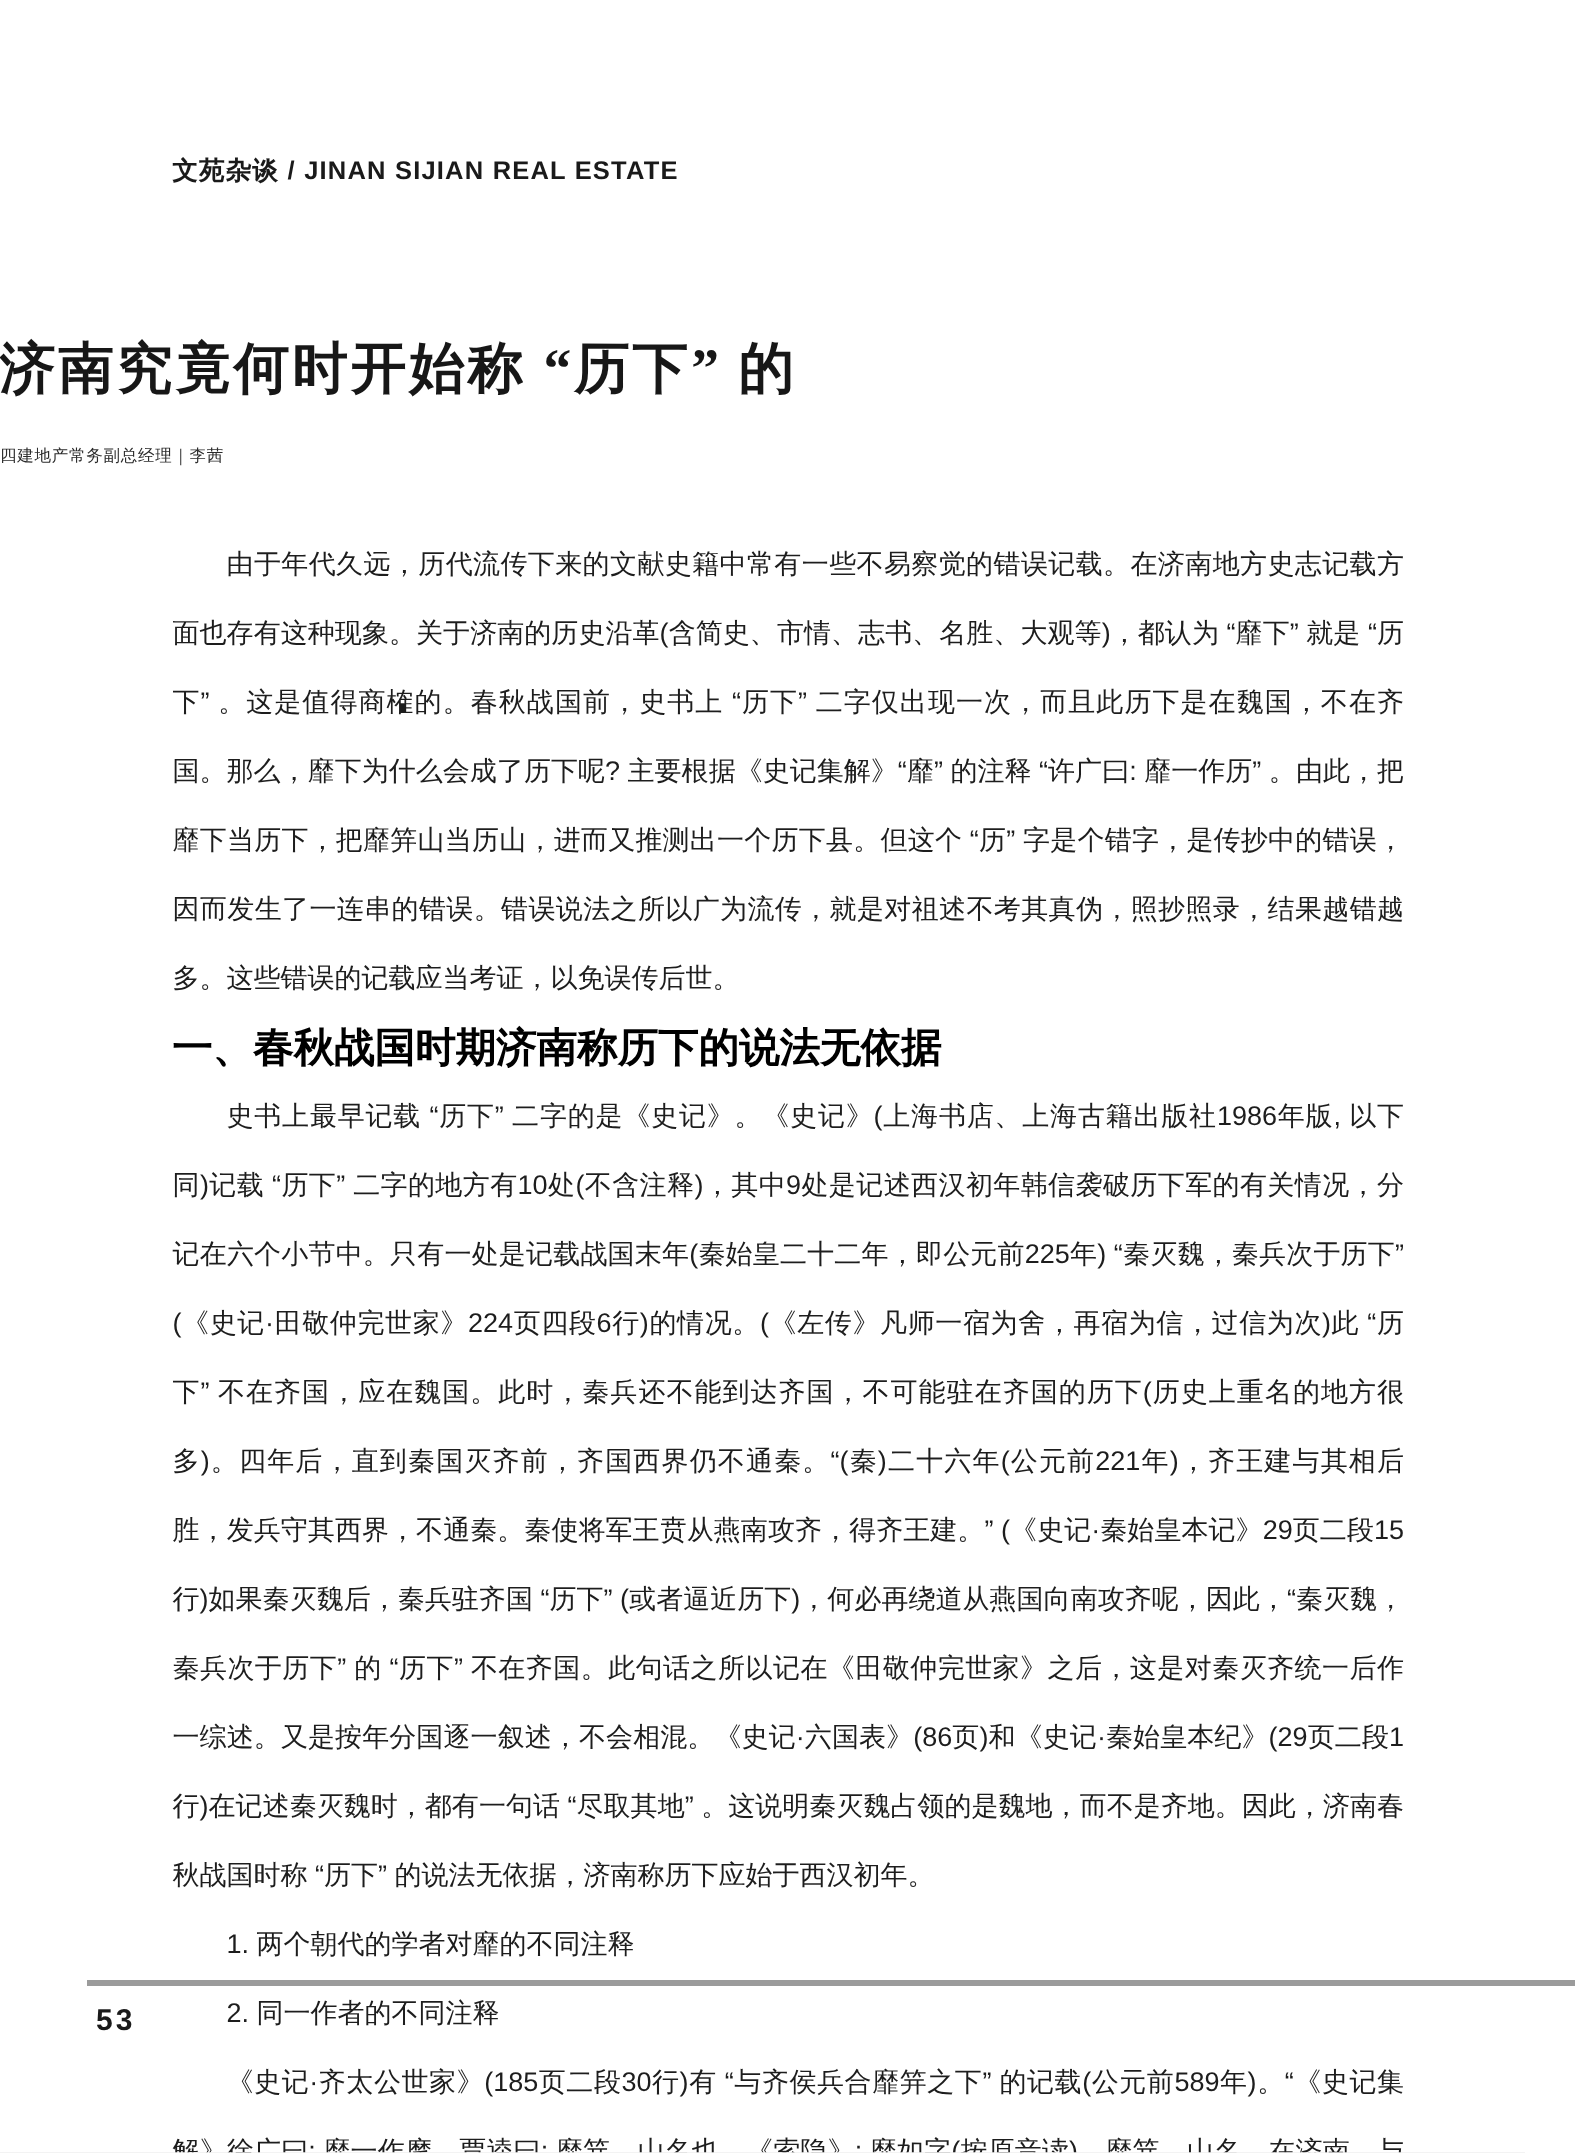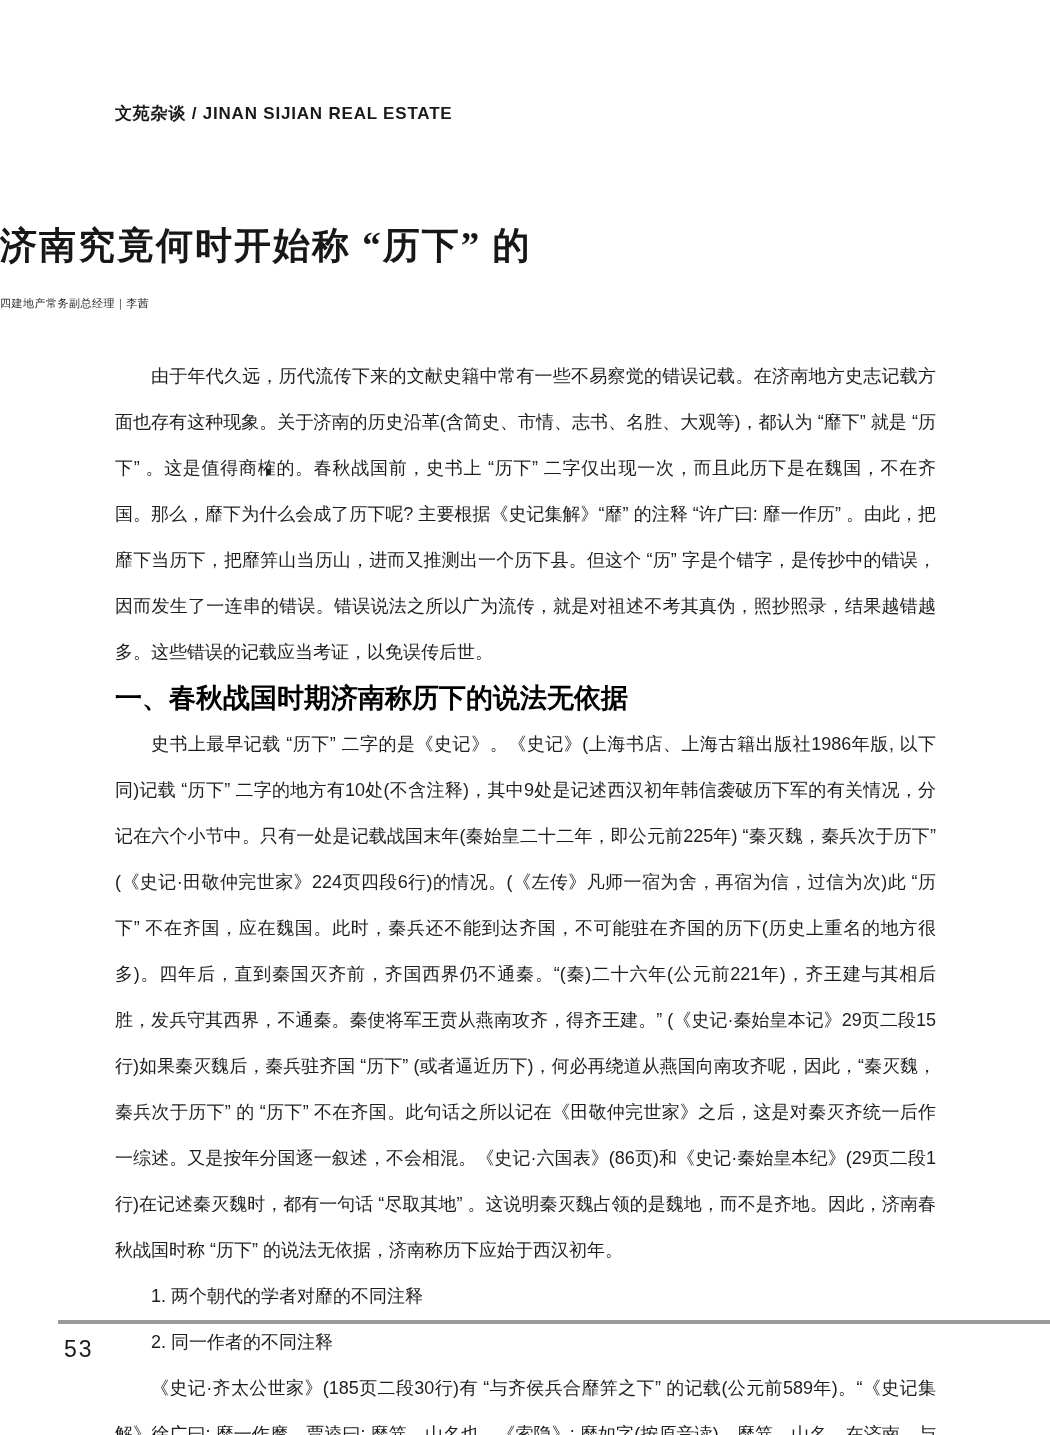--- a/index.html
+++ b/index.html
@@ -85,22 +85,22 @@
     right: 0;
     top: 1320px;
     height: 4px;
     background: #9b9b9b;
   }
 
   .page-number {
     position: absolute;
     left: 64px;
     top: 1336px;
-    font-size: 23px;
-    font-weight: 400;
+    font-size: 20px;
+    font-weight: 700;
     letter-spacing: 2px;
     color: #1a1a1a;
   }
 </style>
 </head>
 <body>
 
 <div class="page">
 
   <div class="kicker">文苑杂谈 / JINAN SIJIAN REAL ESTATE</div>

